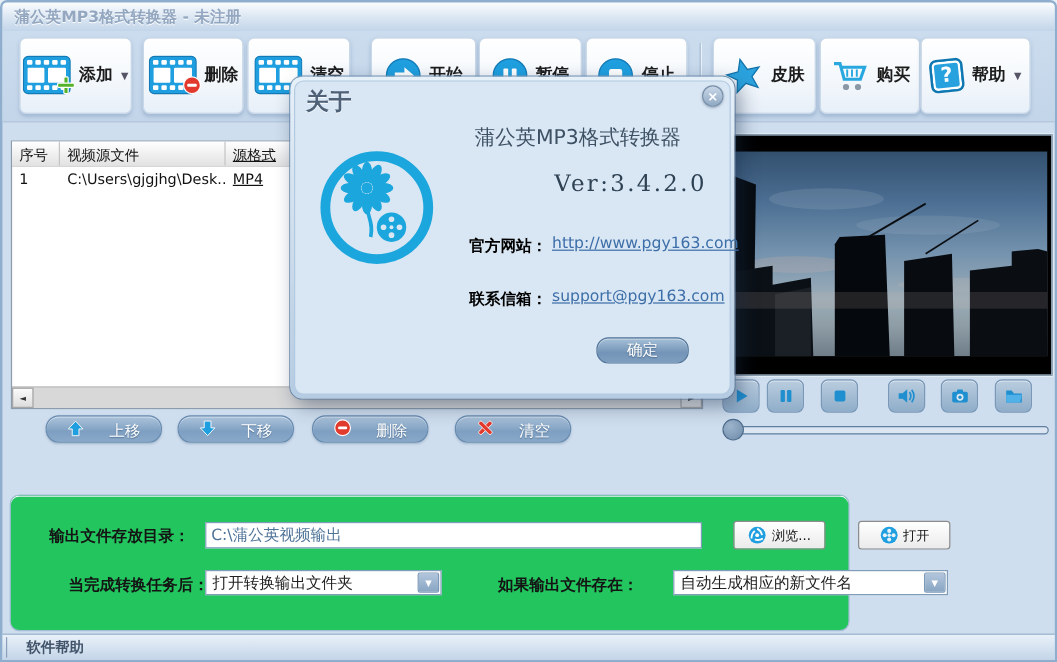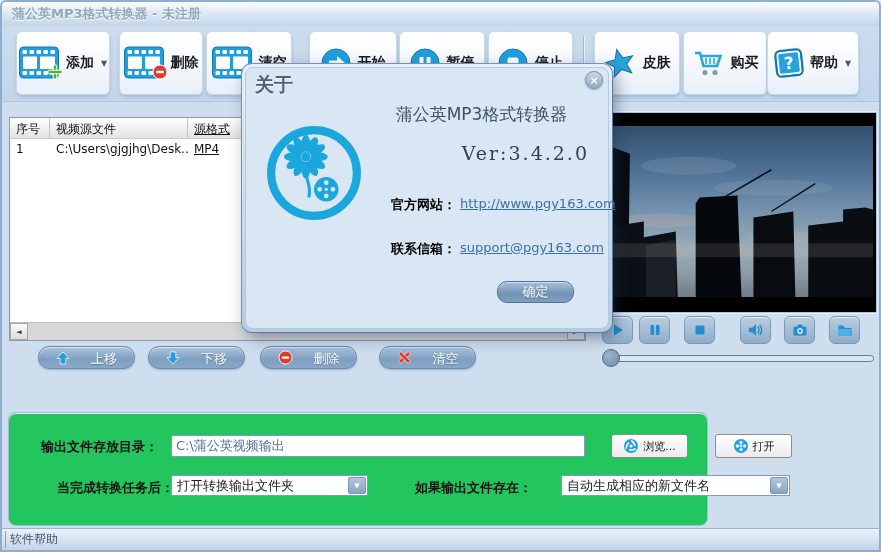--- a/index.html
+++ b/index.html
@@ -84,21 +84,21 @@
   .gselect { position:absolute; top:62px; height:21px; background:#fff; border:1px solid #7f9db9;
     font-size:13px; color:#222; display:flex; align-items:center; padding-left:5px; cursor:pointer; }
   .gselect .dd { position:absolute; right:1px; top:1px; bottom:1px; width:18px;
     background:linear-gradient(#b2c6dc,#88a5c3); border:1px solid #7c99b7; border-radius:2px;
     color:#fff; font-size:7px; display:flex; align-items:center; justify-content:center; }
 
   
   .statusbar { position:absolute; left:0; bottom:0; width:100%; height:22px;
     background:linear-gradient(#e9f1f9,#c3d5e8); border-top:1px solid #9ab2cd;
     display:flex; align-items:center; font-size:12px; color:#42546a; }
-  .status-text { border-left:1px solid #8aa0ba; padding-left:4px; margin-left:3px; }
+  .status-text { border-left:1px solid #8aa0ba; padding-left:16px; margin-left:3px;font-weight:bold; }
 
   
   .dialog { position:absolute; left:240px; top:62px; width:370px; height:268px;
     border-radius:10px; background:linear-gradient(#e6f0f9,#b4cbe2);
     padding:3px; z-index:10;
     box-shadow:4px 6px 16px rgba(25,45,75,.45), 0 0 0 1px #7e9dbd; }
   .dialog-inner { position:relative; width:100%; height:100%;
     background:#d9e6f3; border:1px solid #b2c9e0; border-radius:8px; }
   .dialog-title { position:absolute; top:4px; left:9px; font-size:19px; font-weight:bold;
     color:#4e6177; text-shadow:0 1px 0 rgba(255,255,255,.7); }

